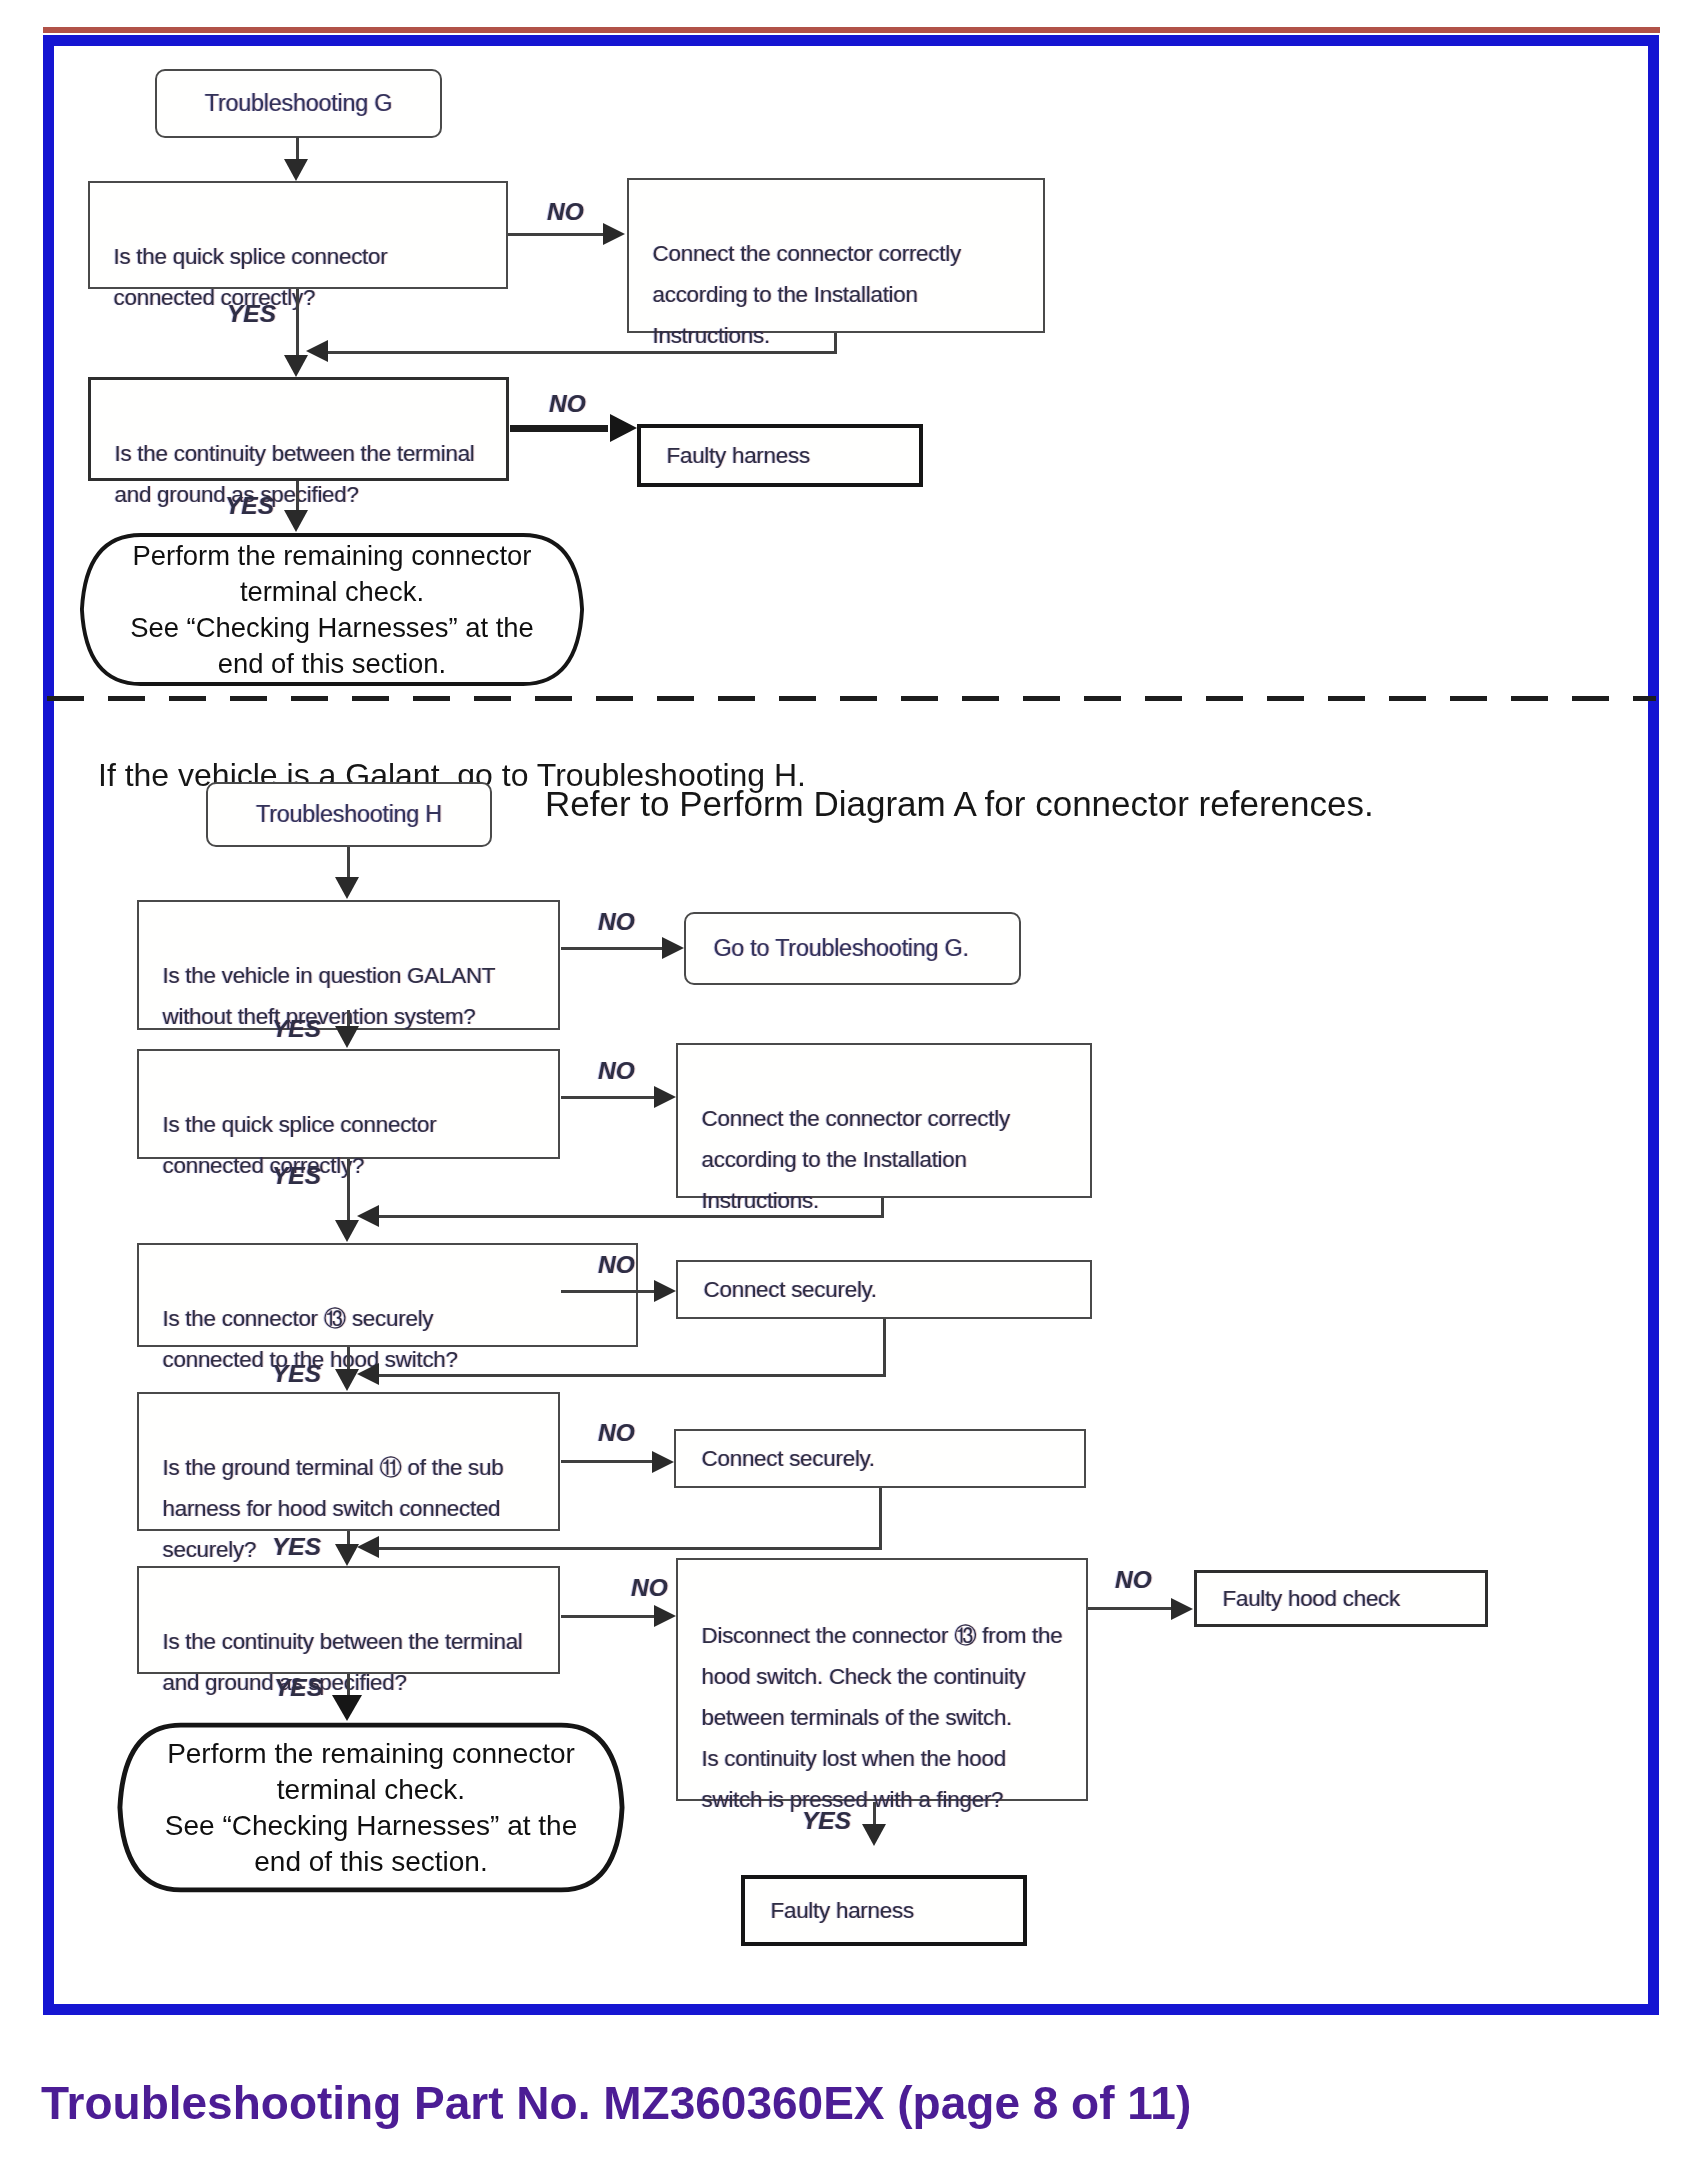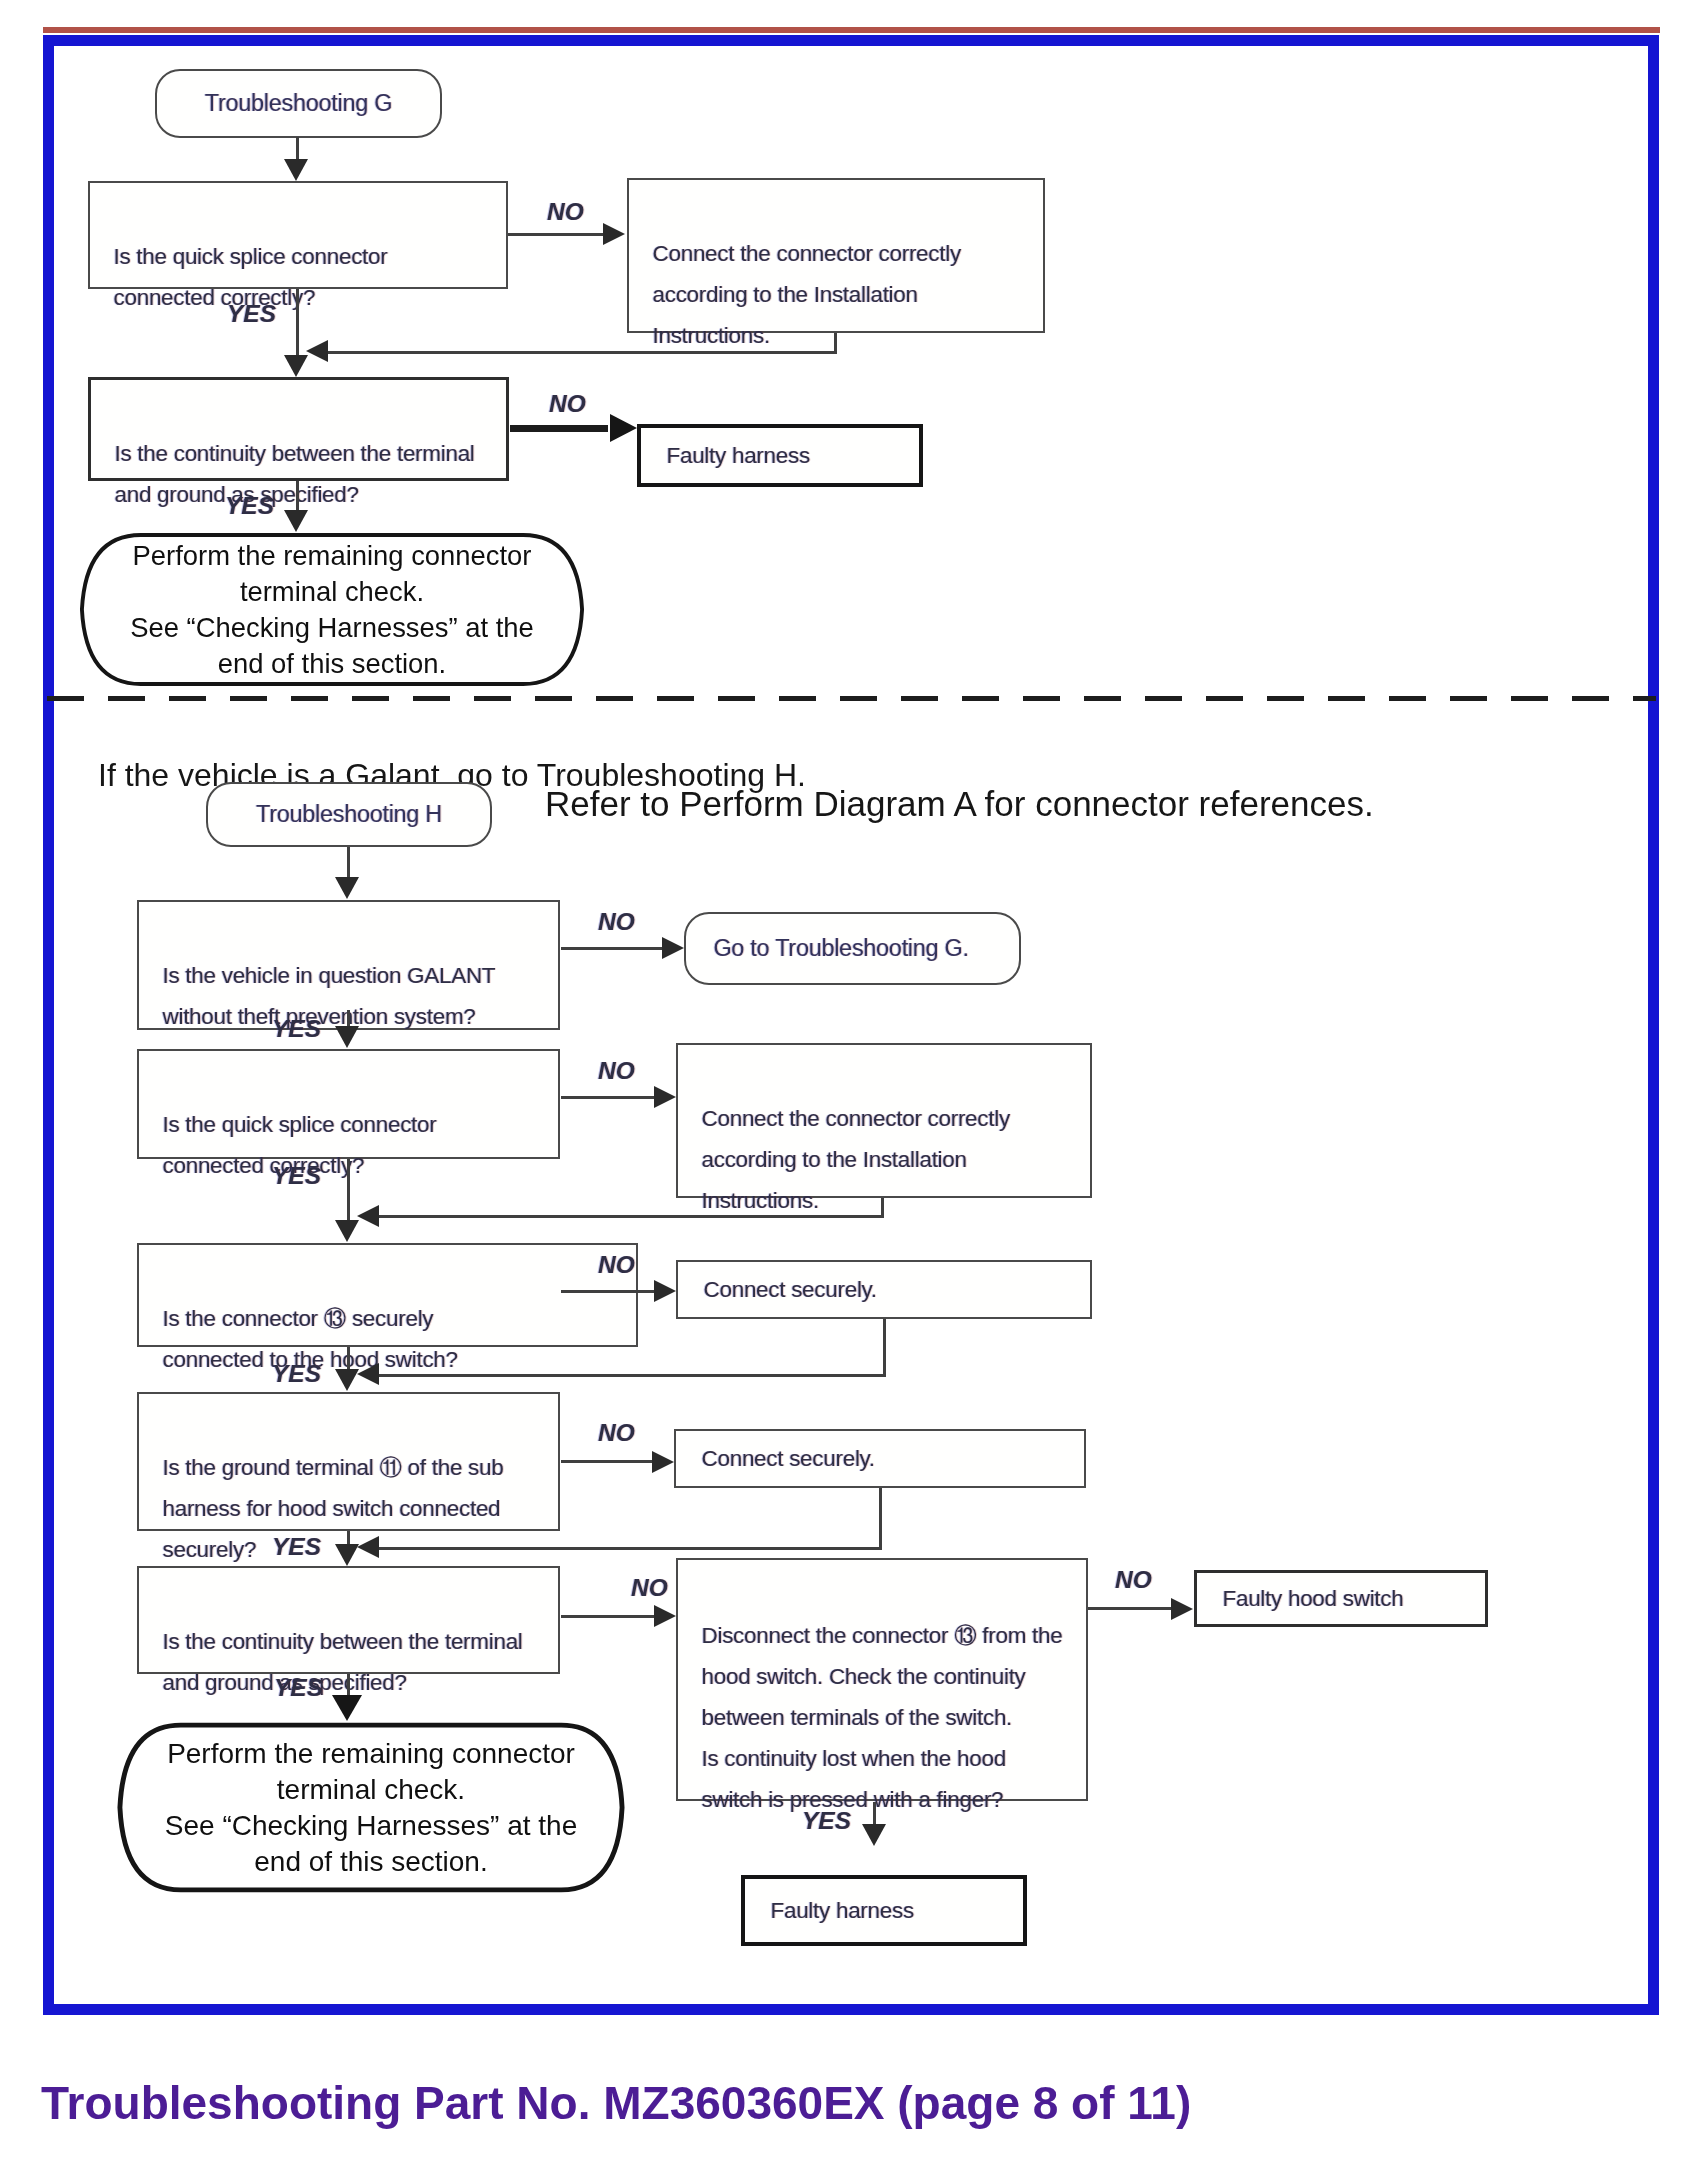--- a/index.html
+++ b/index.html
@@ -7,21 +7,21 @@
           font-family:"Liberation Sans", sans-serif;}
   .frame{position:absolute;left:43px;top:35px;width:1594px;height:1958px;border:11.8px solid #1515d2;background:#ffffff;}
   .redstrip{position:absolute;left:43px;top:26.5px;width:1617px;height:6.9px;background:#a33428;opacity:.85;}
   .box{position:absolute;background:#fffffe;border:2.9px solid #4a4a4a;color:#2e2e44;
        font-size:22.5px;line-height:41px;letter-spacing:-0.3px;white-space:pre-line;
        padding:11.8px 5.9px 0 23.5px;box-sizing:border-box;
        text-shadow:1px 0 0 rgba(150,40,40,.22), -1px 0 0 rgba(40,40,170,.28);}
   .b4{border-width:3.9px;border-color:#2e2e2e;}
   .b5{border-width:4.9px;border-color:#151515;margin-top:28px;}
   .cbox{display:flex;align-items:center;padding:0 5.9px 0 25.5px;white-space:normal;}
-  .rounded{border-radius:25px;display:flex;align-items:center;justify-content:center;
+  .rounded{border-radius:10px;display:flex;align-items:center;justify-content:center;
            padding:12px;text-align:center;font-size:23.5px;color:#33335a;}
   .lbl{position:absolute;font-size:24.5px;font-weight:600;color:#2e2e44;letter-spacing:0;
        text-shadow:1px 0 0 rgba(150,40,40,.22), -1px 0 0 rgba(40,40,170,.28);font-style:italic;}
   .hline,.vline{position:absolute;background:#3f3f3f;}
   .thick{background:#1c1c1c;}
   .ah{position:absolute;width:0;height:0;}
   .ah.down{border-left:12.7px solid transparent;border-right:12.7px solid transparent;border-top:22.5px solid #2a2a2a;}
   .ah.downbig{border-left:15.7px solid transparent;border-right:15.7px solid transparent;border-top:26.5px solid #161616;}
   .ah.right{border-top:11.8px solid transparent;border-bottom:11.8px solid transparent;border-left:22.5px solid #2a2a2a;}
   .ah.rightbig{border-top:14.7px solid transparent;border-bottom:14.7px solid transparent;border-left:27.4px solid #161616;}
@@ -204,21 +204,21 @@
 between terminals of the switch.
 Is continuity lost when the hood
 switch is pressed with a finger?</span>
   </div>
 
   <span class="lbl" style="left:1115px;top:1566px;">NO</span>
   <div class="hline" style="left:1088px;top:1607px;width:84px;height:2.9px;"></div>
   <div class="ah right" style="left:1171px;top:1598px;"></div>
 
   <div class="box b4 cbox" style="left:1194px;top:1570px;width:294px;height:57px;">
-    <span>Faulty hood switch</span>
+    <span>Faulty hood check</span>
   </div>
 
   <span class="lbl" style="left:274px;top:1674px;">YES</span>
   <div class="vline" style="left:347px;top:1674px;width:2.9px;height:23.5px;"></div>
   <div class="ah downbig" style="left:332px;top:1695px;"></div>
 
   <div class="term" style="left:116px;top:1721px;width:510px;height:173px;">
     <svg width="510" height="173" viewBox="0 0 520 176">
       <path d="M 66 4 L 454 4 Q 512 4 516 88 Q 512 172 454 172 L 66 172 Q 8 172 4 88 Q 8 4 66 4 Z" fill="#ffffff" stroke="#151515" stroke-width="5"></path>
     </svg>

